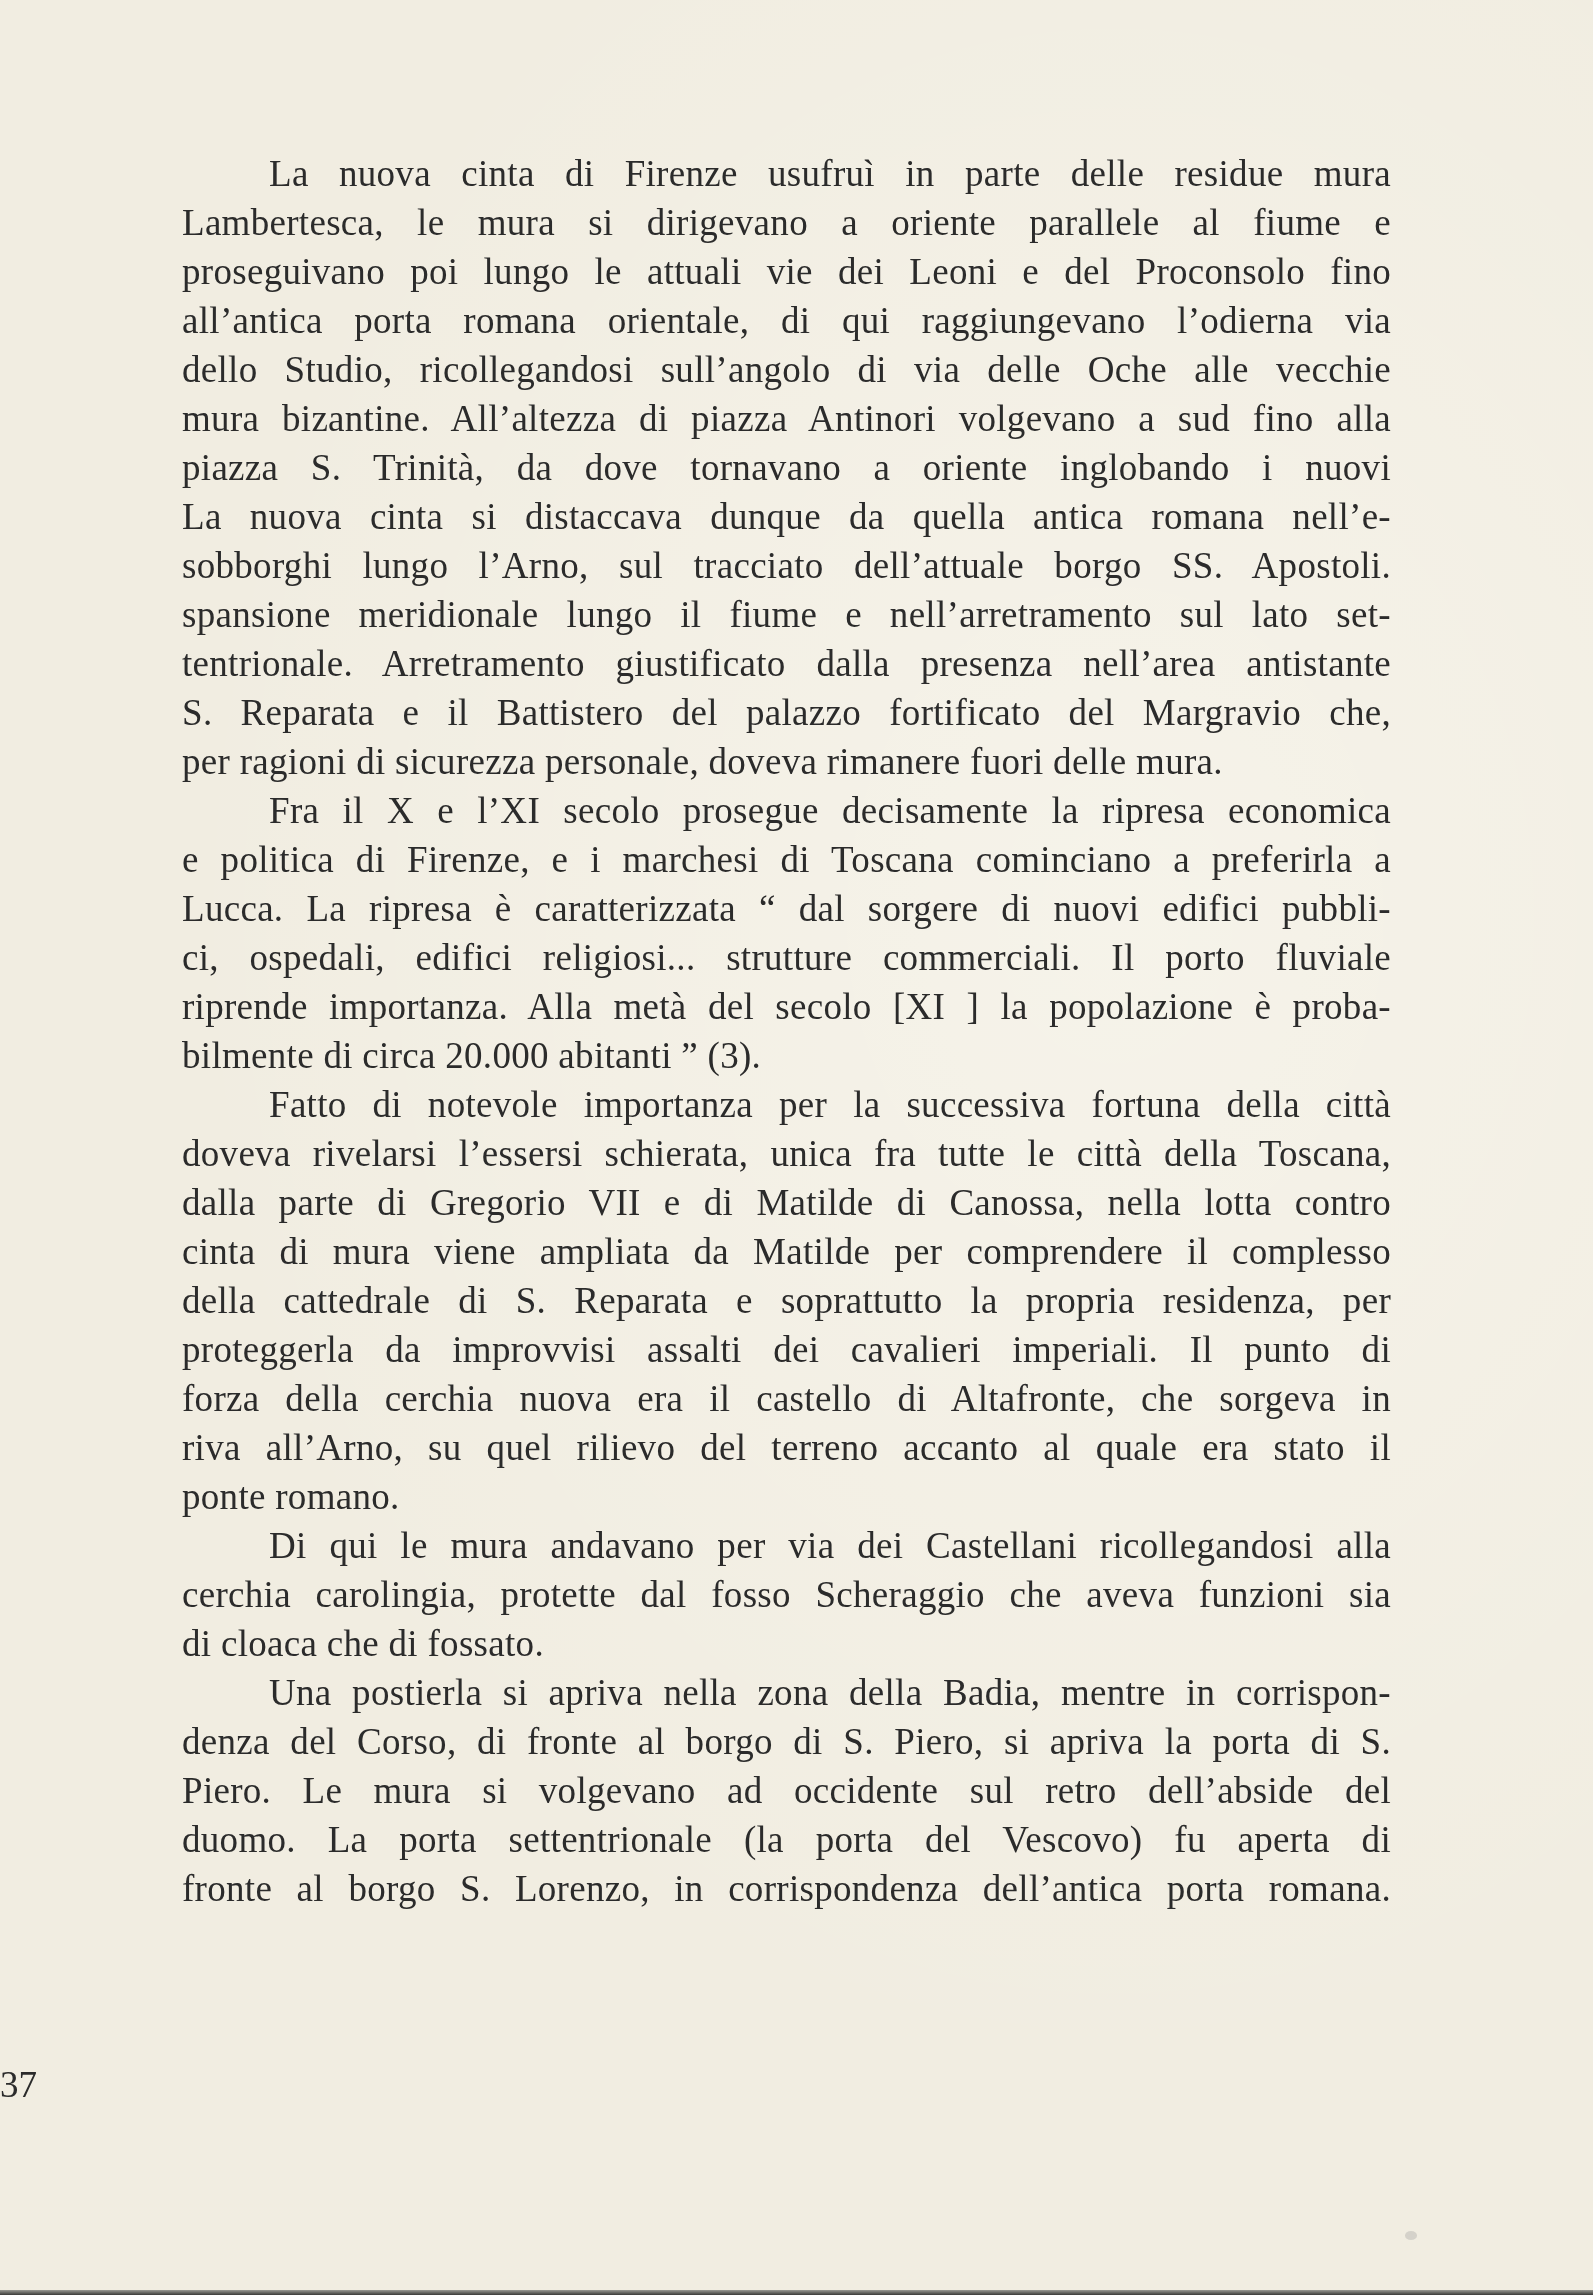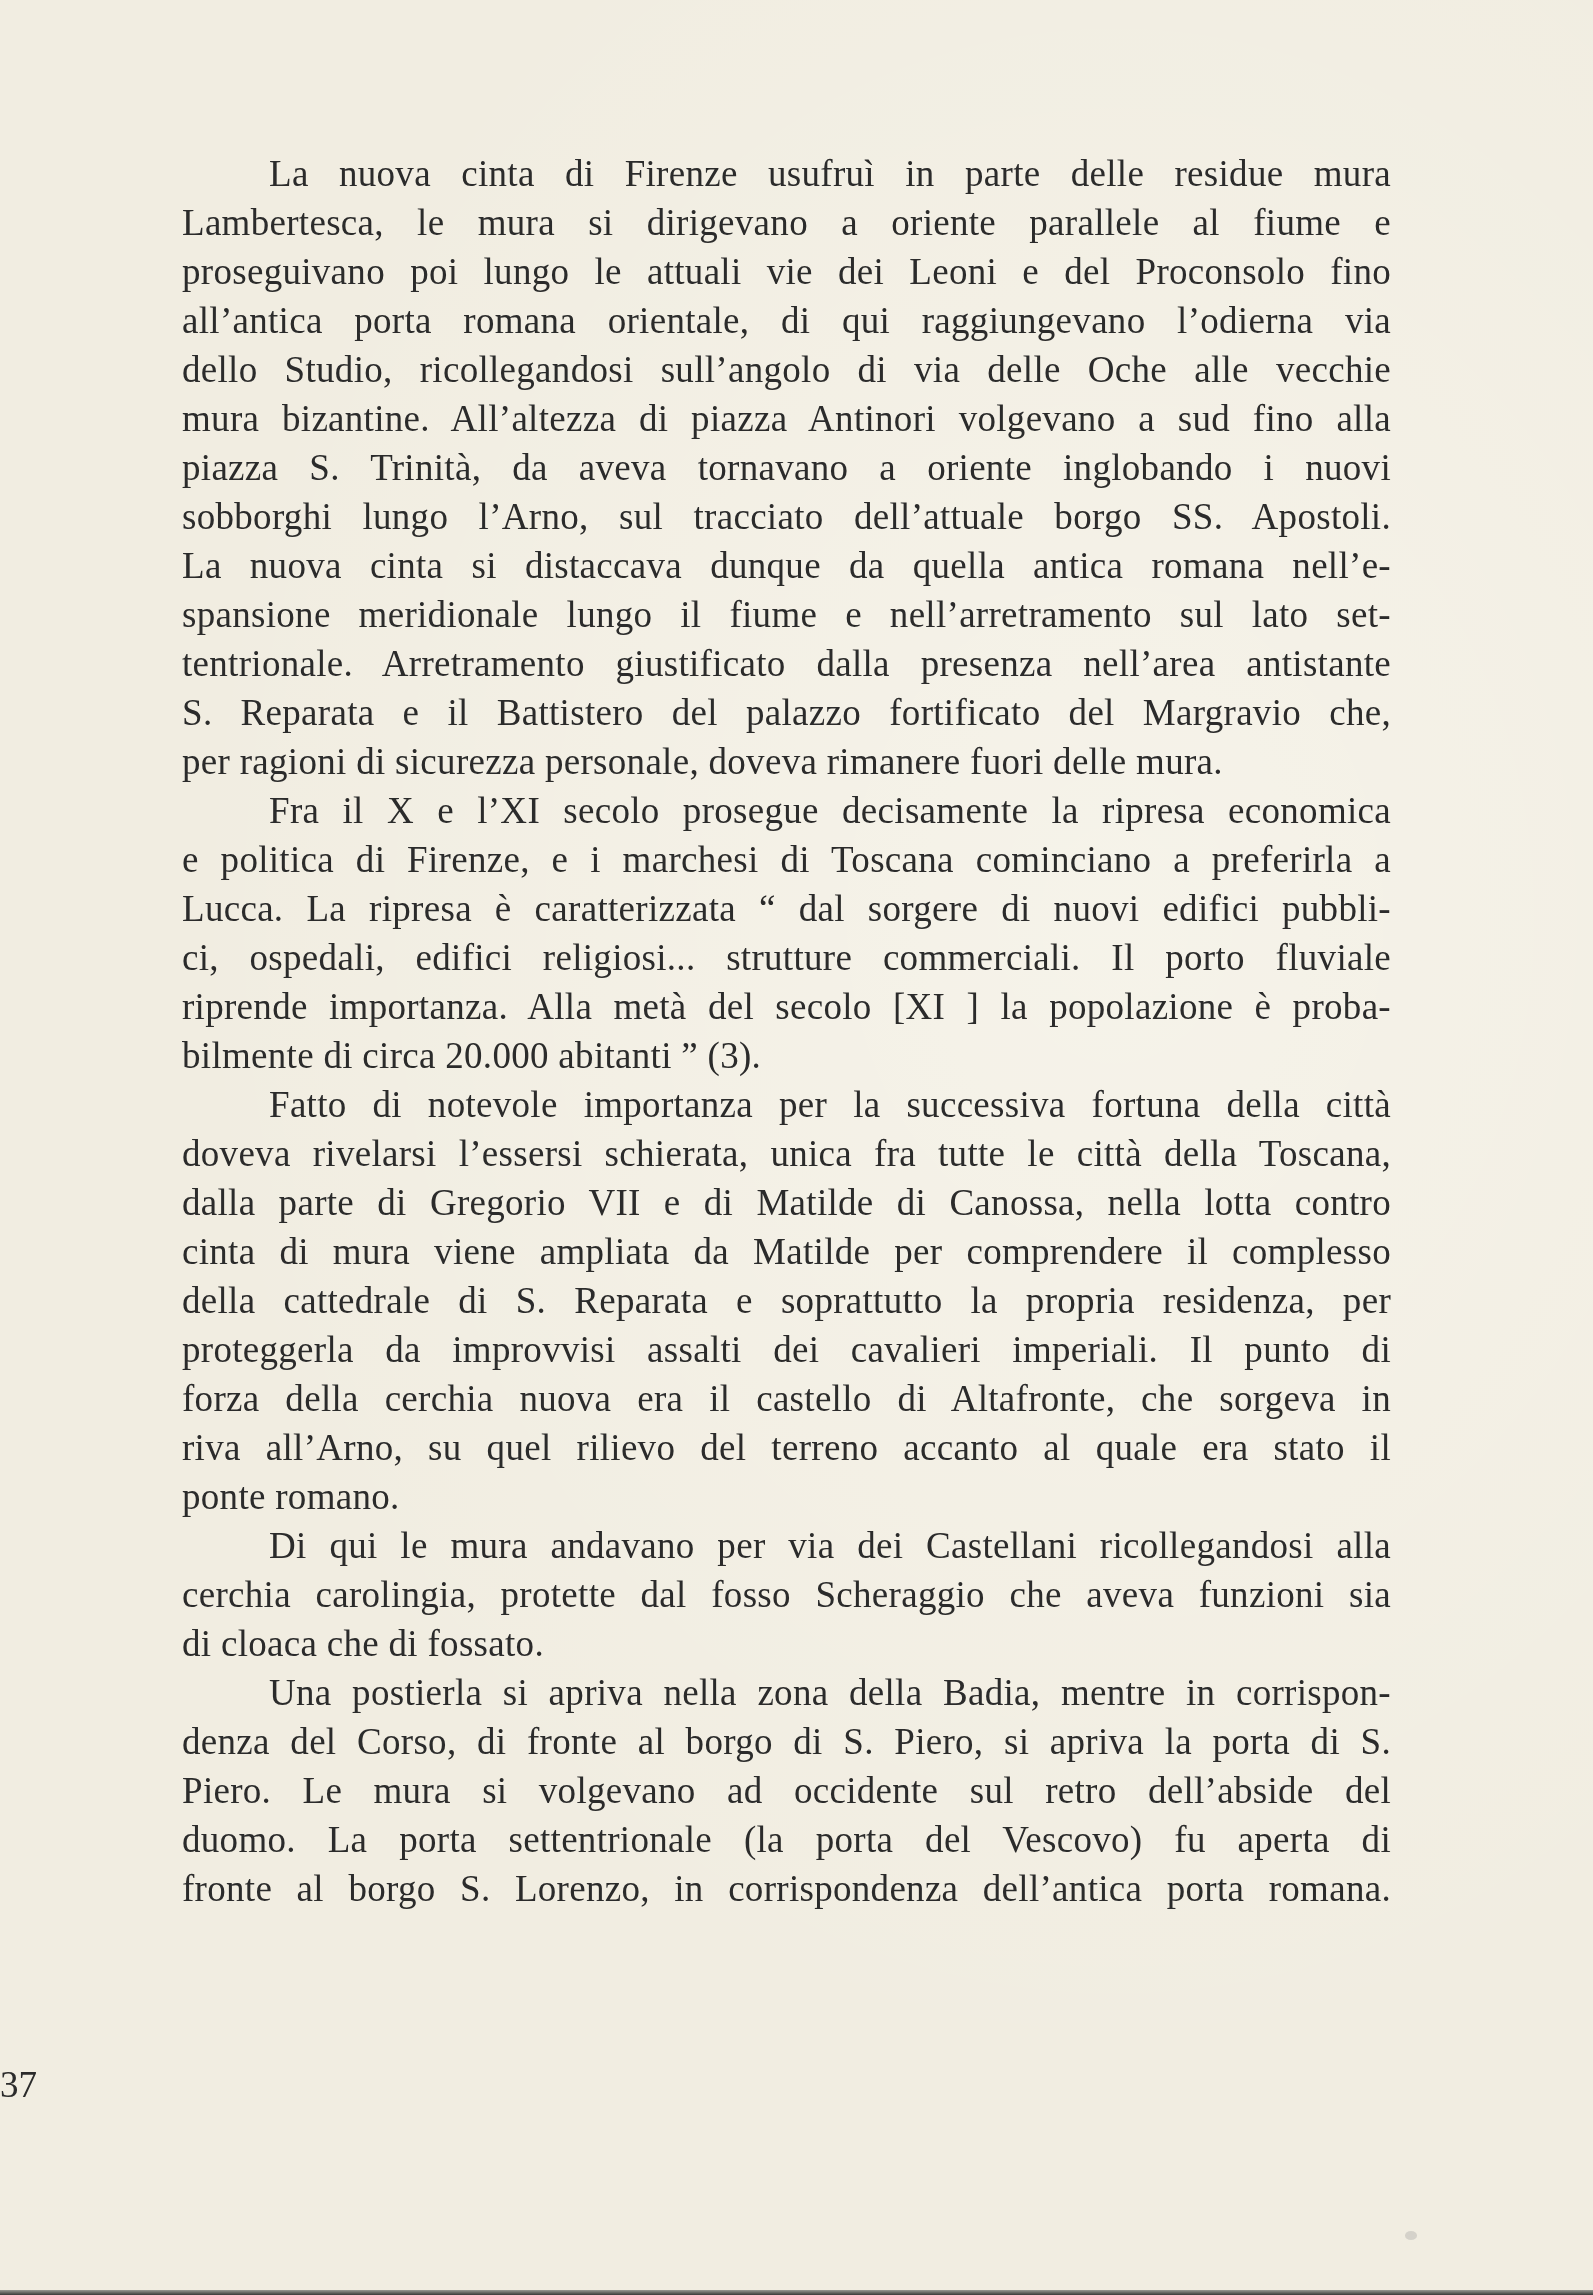--- a/index.html
+++ b/index.html
@@ -78,23 +78,23 @@
 <div class="page">
   <div class="text-block">
 
     <div>
       <span class="line indent">La nuova cinta di Firenze usufruì in parte delle residue mura</span>
       <span class="line">Lambertesca, le mura si dirigevano a oriente parallele al fiume e</span>
       <span class="line">proseguivano poi lungo le attuali vie dei Leoni e del Proconsolo fino</span>
       <span class="line">all’antica porta romana orientale, di qui raggiungevano l’odierna via</span>
       <span class="line">dello Studio, ricollegandosi sull’angolo di via delle Oche alle vecchie</span>
       <span class="line">mura bizantine. All’altezza di piazza Antinori volgevano a sud fino alla</span>
-      <span class="line">piazza S. Trinità, da aveva tornavano a oriente inglobando i nuovi</span>
+      <span class="line">piazza S. Trinità, da dove tornavano a oriente inglobando i nuovi</span>
+      <span class="line">La nuova cinta si distaccava dunque da quella antica romana nell’e-</span>
       <span class="line">sobborghi lungo l’Arno, sul tracciato dell’attuale borgo SS. Apostoli.</span>
-      <span class="line">La nuova cinta si distaccava dunque da quella antica romana nell’e-</span>
       <span class="line">spansione meridionale lungo il fiume e nell’arretramento sul lato set-</span>
       <span class="line">tentrionale. Arretramento giustificato dalla presenza nell’area antistante</span>
       <span class="line">S. Reparata e il Battistero del palazzo fortificato del Margravio che,</span>
       <span class="line last">per ragioni di sicurezza personale, doveva rimanere fuori delle mura.</span>
     </div>
 
     <div>
       <span class="line indent">Fra il X  e l’XI  secolo prosegue decisamente la ripresa economica</span>
       <span class="line">e politica di Firenze, e i marchesi di Toscana cominciano a preferirla a</span>
       <span class="line">Lucca. La ripresa è caratterizzata “ dal sorgere di nuovi edifici pubbli-</span>

